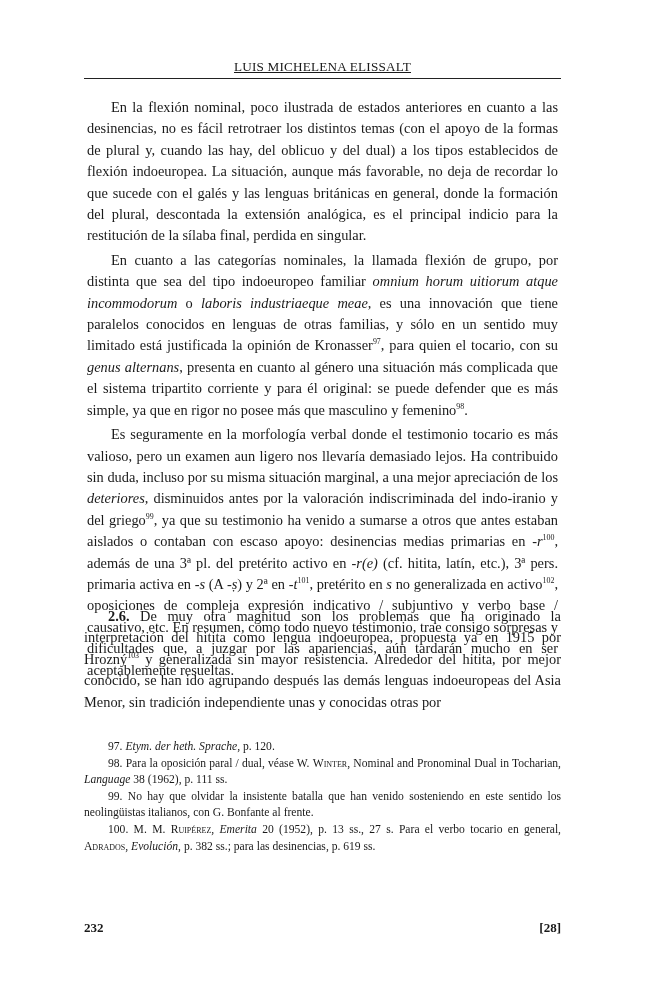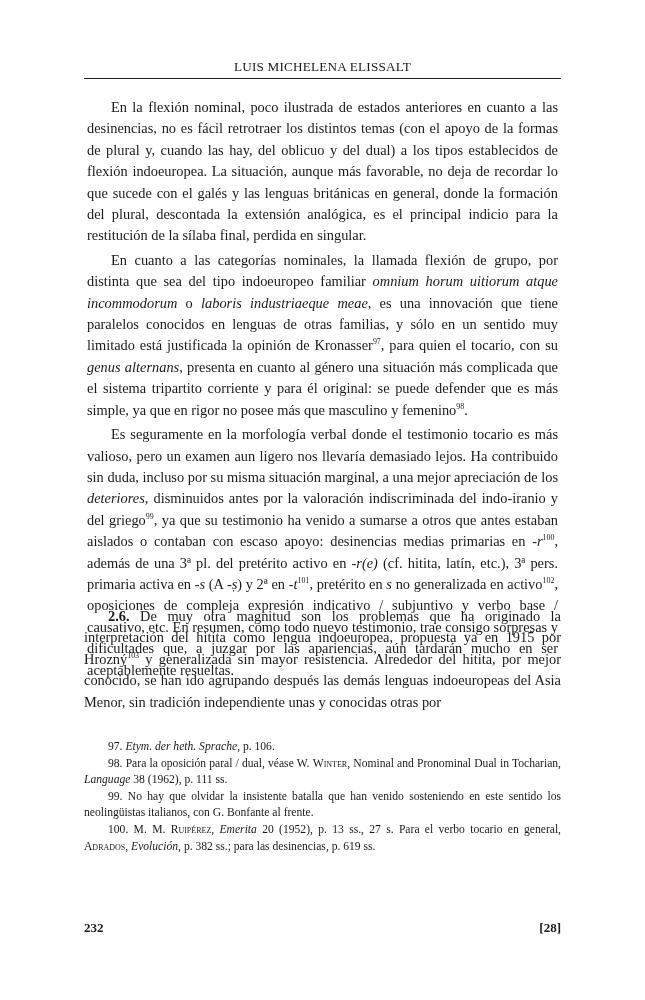--- a/index.html
+++ b/index.html
@@ -1,20 +1,20 @@
 <!DOCTYPE html>
 <html><head>
 <meta charset="utf-8">
 <style>
   html, body { margin: 0; padding: 0; background: #ffffff; }
   body { width: 645px; height: 1000px; position: relative; overflow: hidden;
          font-family: "Liberation Serif", "DejaVu Serif", serif; color: #1a1a1a; }
   .page { position: absolute; left: 84px; top: 0; width: 477px; }
   .running-head { position: absolute; top: 59px; left: 0; width: 477px; text-align: center;
-                  font-size: 13.2px; letter-spacing: 0.2px; }
+                  font-size: 13.2px; letter-spacing: 0.2px; text-decoration: underline; }
   .head-rule { position: absolute; top: 78px; left: 0; width: 477px; height: 0;
                border-top: 1.2px solid #222; }
   .body-text { position: absolute; top: 94px; left: 0; width: 477px;
                font-size: 14.4px; line-height: 21.4px; text-align: justify; }
   .body-text p { margin: 3px; text-indent: 24px; }
   .section { position: absolute; top: 606px; left: 0; width: 477px;
              font-size: 14.4px; line-height: 21.4px; text-align: justify; }
   .section p { margin: 0; text-indent: 24px; }
   .notes { position: absolute; top: 739px; left: 0; width: 477px;
            font-size: 11.6px; line-height: 16.6px; text-align: justify; }
@@ -37,21 +37,21 @@
     <p>En la flexión nominal, poco ilustrada de estados anteriores en cuanto a las desinencias, no es fácil retrotraer los distintos temas (con el apoyo de la formas de plural y, cuando las hay, del oblicuo y del dual) a los tipos establecidos de flexión indoeuropea. La situación, aunque más favorable, no deja de recordar lo que sucede con el galés y las lenguas británicas en general, donde la formación del plural, descontada la extensión analógica, es el principal indicio para la restitución de la sílaba final, perdida en singular.</p>
     <p><span>En cuanto a las categorías nominales, la llamada flexión de grupo, por distinta que sea del tipo indoeuropeo familiar </span><i>omnium horum uitiorum atque incommodorum</i><span> o </span><i>laboris industriaeque meae</i><span>, es una innovación que tiene paralelos conocidos en lenguas de otras familias, y sólo en un sentido muy limitado está justificada la opinión de Kronasser</span><sup>97</sup><span>, para quien el tocario, con su </span><i>genus alternans</i><span>, presenta en cuanto al género una situación más complicada que el sistema tripartito corriente y para él original: se puede defender que es más simple, ya que en rigor no posee más que masculino y femenino</span><sup>98</sup><span>.</span></p>
     <p><span>Es seguramente en la morfología verbal donde el testimonio tocario es más valioso, pero un examen aun ligero nos llevaría demasiado lejos. Ha contribuido sin duda, incluso por su misma situación marginal, a una mejor apreciación de los </span><i>deteriores</i><span>, disminuidos antes por la valoración indiscriminada del indo-iranio y del griego</span><sup>99</sup><span>, ya que su testimonio ha venido a sumarse a otros que antes estaban aislados o contaban con escaso apoyo: desinencias medias primarias en </span><i>-r</i><sup>100</sup><span>, además de una 3ª pl. del pretérito activo en </span><i>-r(e)</i><span> (cf. hitita, latín, etc.), 3ª pers. primaria activa en </span><i>-s</i><span> (A </span><i>-ṣ</i><span>) y 2ª en </span><i>-t</i><sup>101</sup><span>, pretérito en </span><i>s</i><span> no generalizada en activo</span><sup>102</sup><span>, oposiciones de compleja expresión indicativo / subjuntivo y verbo base / causativo, etc. En resumen, como todo nuevo testimonio, trae consigo sorpresas y dificultades que, a juzgar por las apariencias, aún tardarán mucho en ser aceptablemente resueltas.</span></p>
   </div>
 
   <div class="section">
     <p><b>2.6.</b><span> De muy otra magnitud son los problemas que ha originado la interpretación del hitita como lengua indoeuropea, propuesta ya en 1915 por Hrozný</span><sup>103</sup><span> y generalizada sin mayor resistencia. Alrededor del hitita, por mejor conocido, se han ido agrupando después las demás lenguas indoeuropeas del Asia Menor, sin tradición independiente unas y conocidas otras por</span></p>
   </div>
 
   <div class="notes">
-    <p><span>97. </span><i>Etym. der heth. Sprache</i><span>, p. 106.</span></p>
+    <p><span>97. </span><i>Etym. der heth. Sprache</i><span>, p. 120.</span></p>
     <p><span>98. </span><span>Para la oposición paral / dual, véase W. </span><span class="sc">Winter</span><span>, Nominal and Pronominal Dual in Tocharian, </span><i>Language</i><span> 38 (1962), p. 111 ss.</span></p>
     <p><span>99. </span><span>No hay que olvidar la insistente batalla que han venido sosteniendo en este sentido los neolingüistas italianos, con G. Bonfante al frente.</span></p>
     <p><span>100. </span><span>M. M. </span><span class="sc">Ruipérez</span><span>, </span><i>Emerita</i><span> 20 (1952), p. 13 ss., 27 s. Para el verbo tocario en general, </span><span class="sc">Adrados</span><span>, </span><i>Evolución</i><span>, p. 382 ss.; para las desinencias, p. 619 ss.</span></p>
   </div>
 
   <div class="folio folio-left">232</div>
   <div class="folio folio-right">[28]</div>
 </div>
 
 </body></html>

